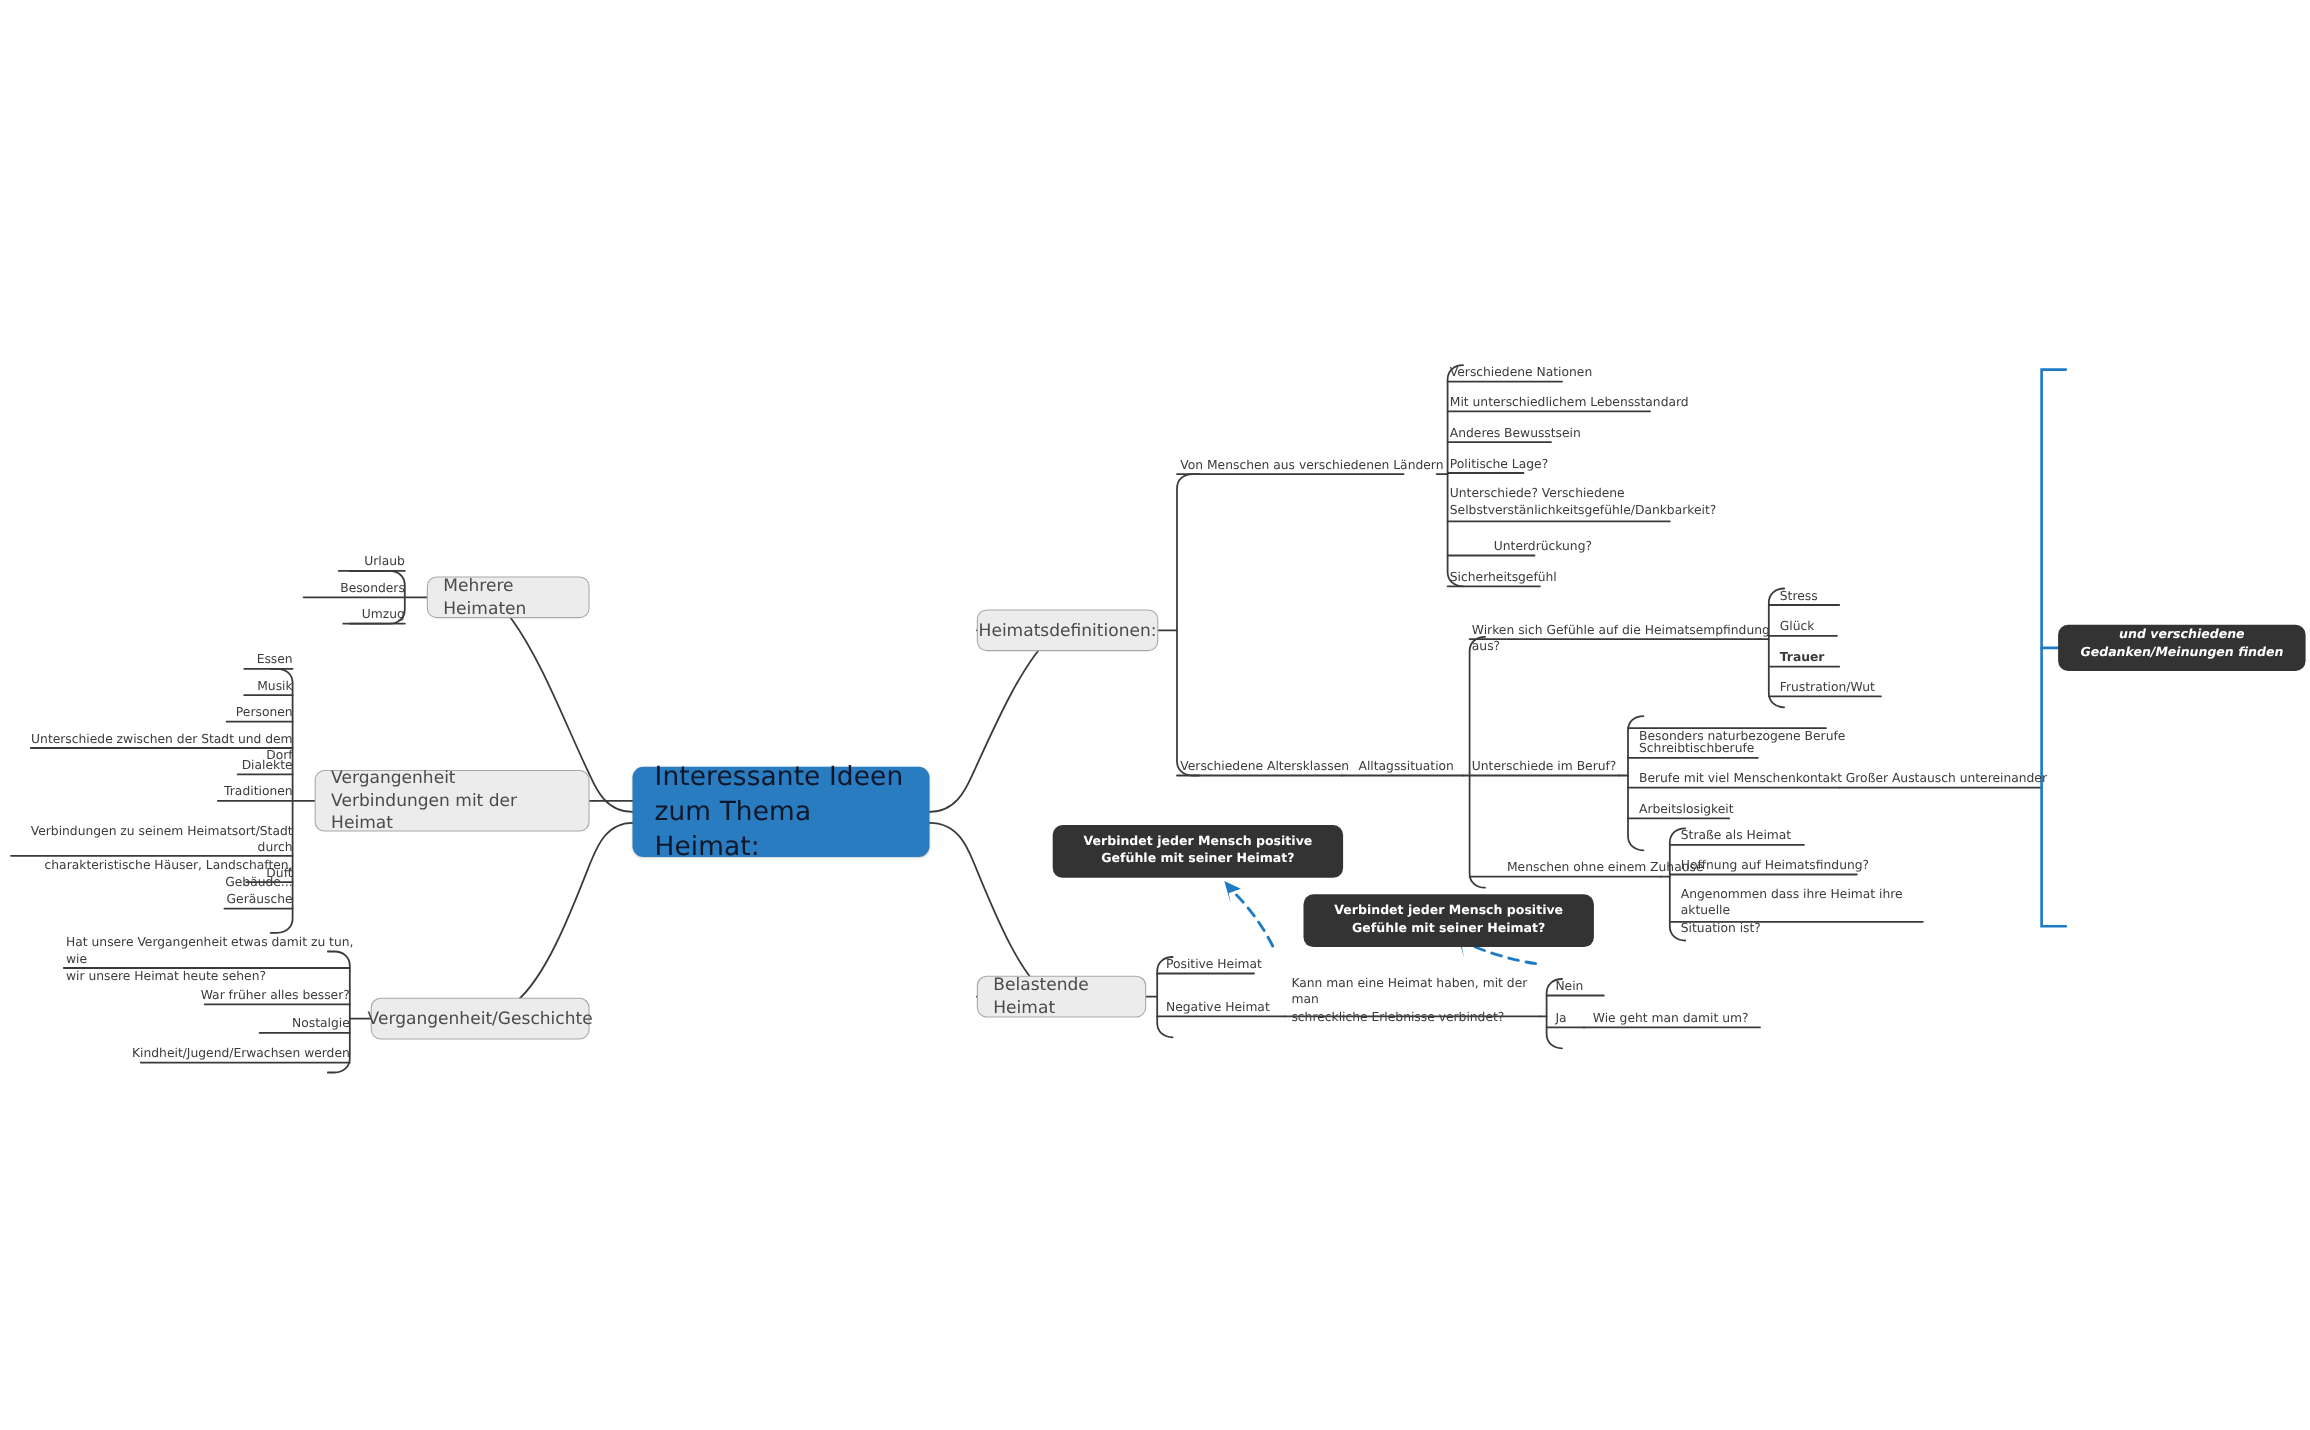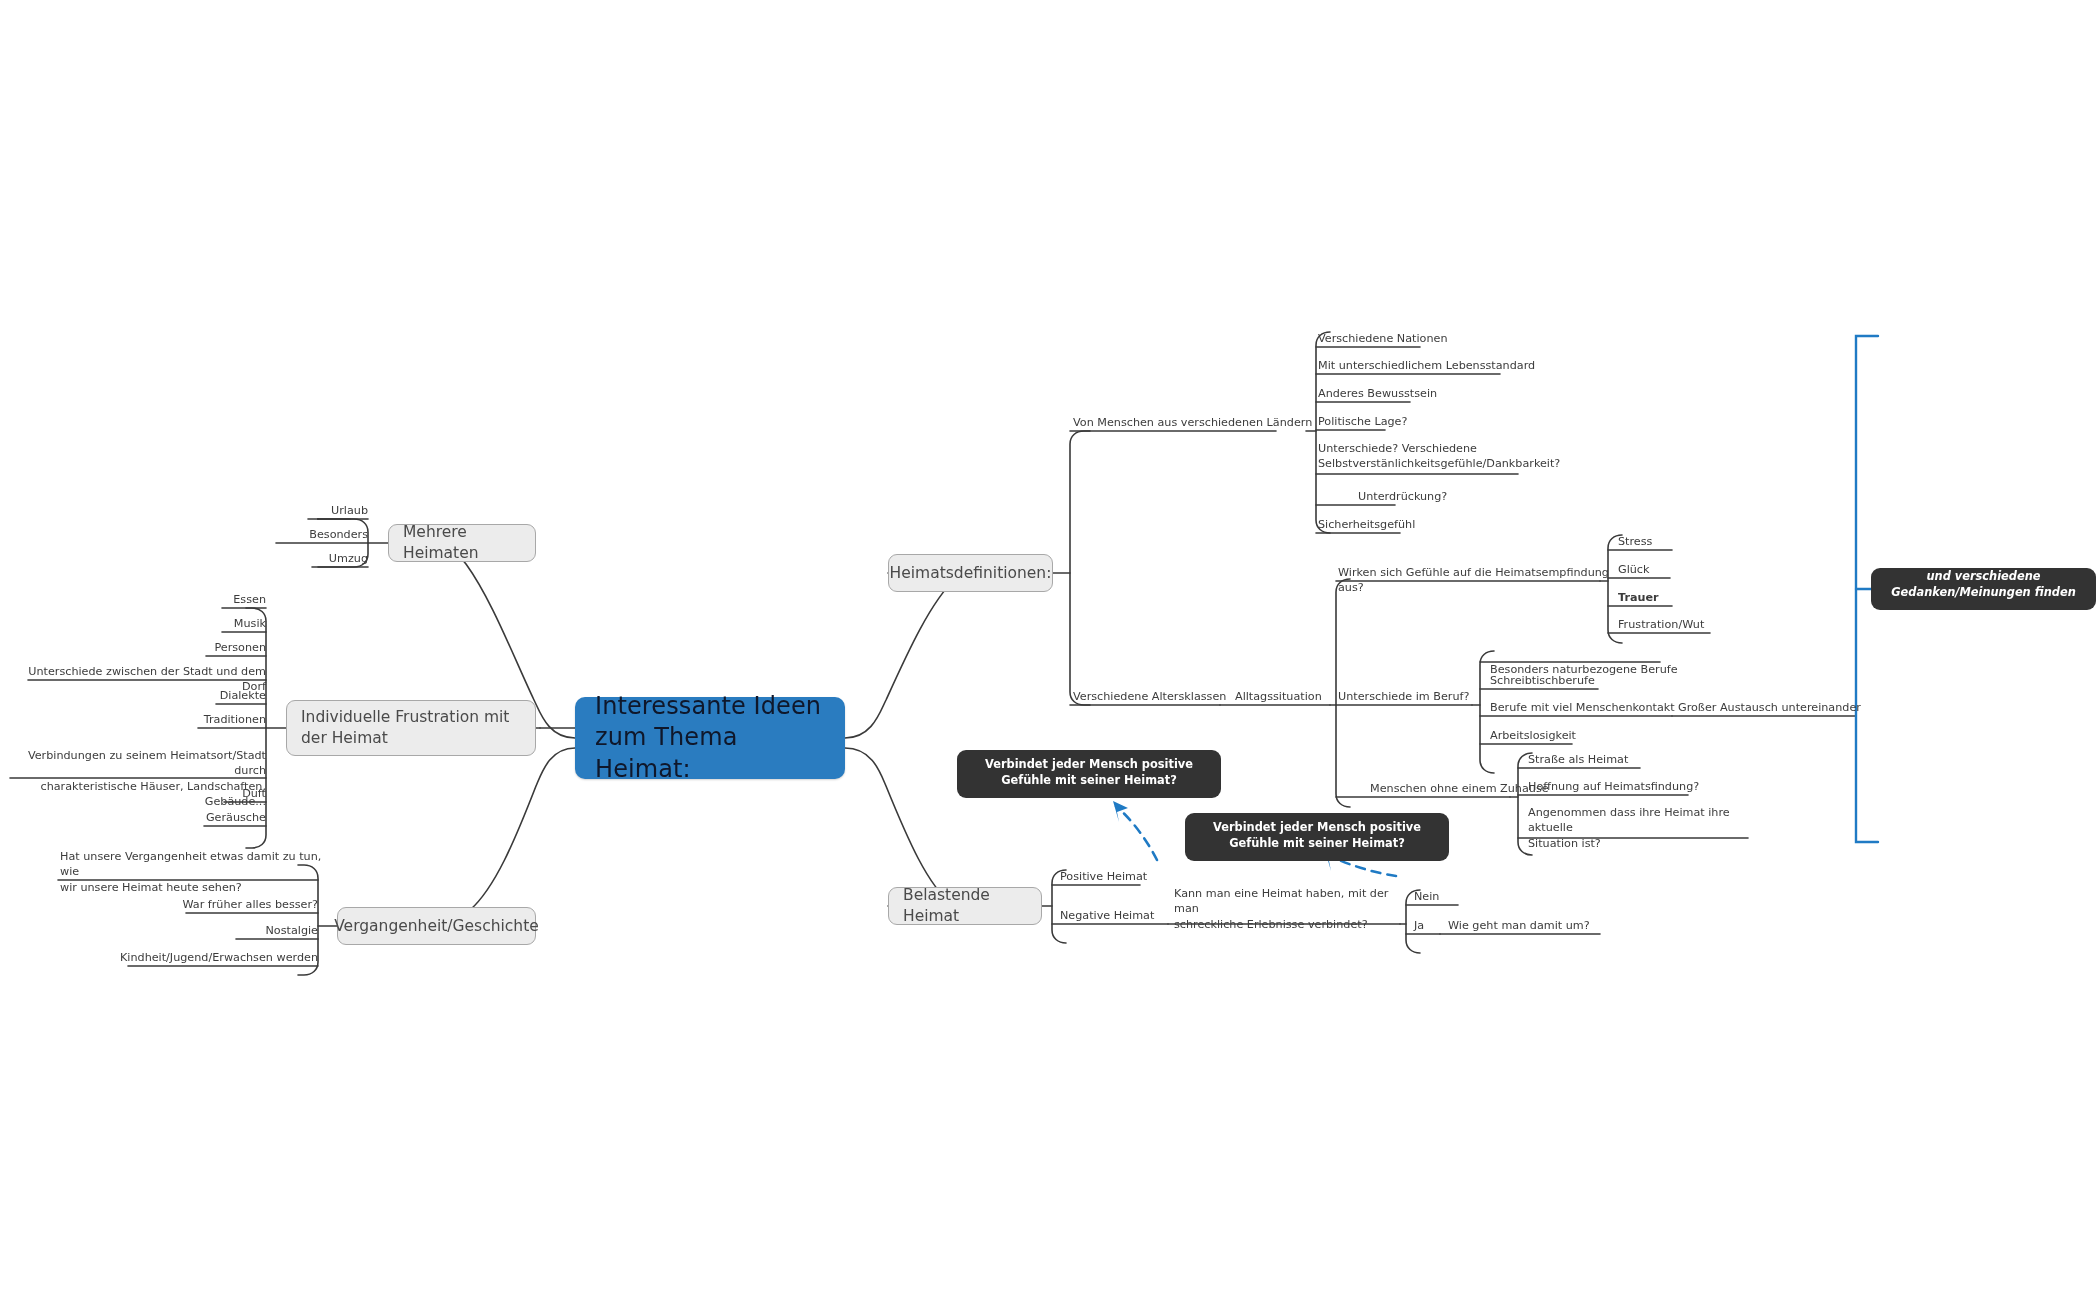--- a/index.html
+++ b/index.html
@@ -164,21 +164,21 @@
   <div class="node root-node" style="left:575px;top:697px;width:270px;height:82px;">
     <span>Interessante Ideen
 zum Thema Heimat:</span>
   </div>
 
   <div class="node branch-node" style="left:388px;top:524px;width:148px;height:38px;justify-content:center;">
     <span>Mehrere Heimaten</span>
   </div>
 
   <div class="node branch-node" style="left:286px;top:700px;width:250px;height:56px;">
-    <span>Individuelle Frustration mit der Heimat</span>
+    <span>Vergangenheit Verbindungen mit der Heimat</span>
   </div>
 
   <div class="node branch-node" style="left:337px;top:907px;width:199px;height:38px;justify-content:center;">
     <span>Vergangenheit/Geschichte</span>
   </div>
 
   <div class="node branch-node" style="left:888px;top:554px;width:165px;height:38px;justify-content:center;">
     <span>Heimatsdefinitionen:</span>
   </div>
 

